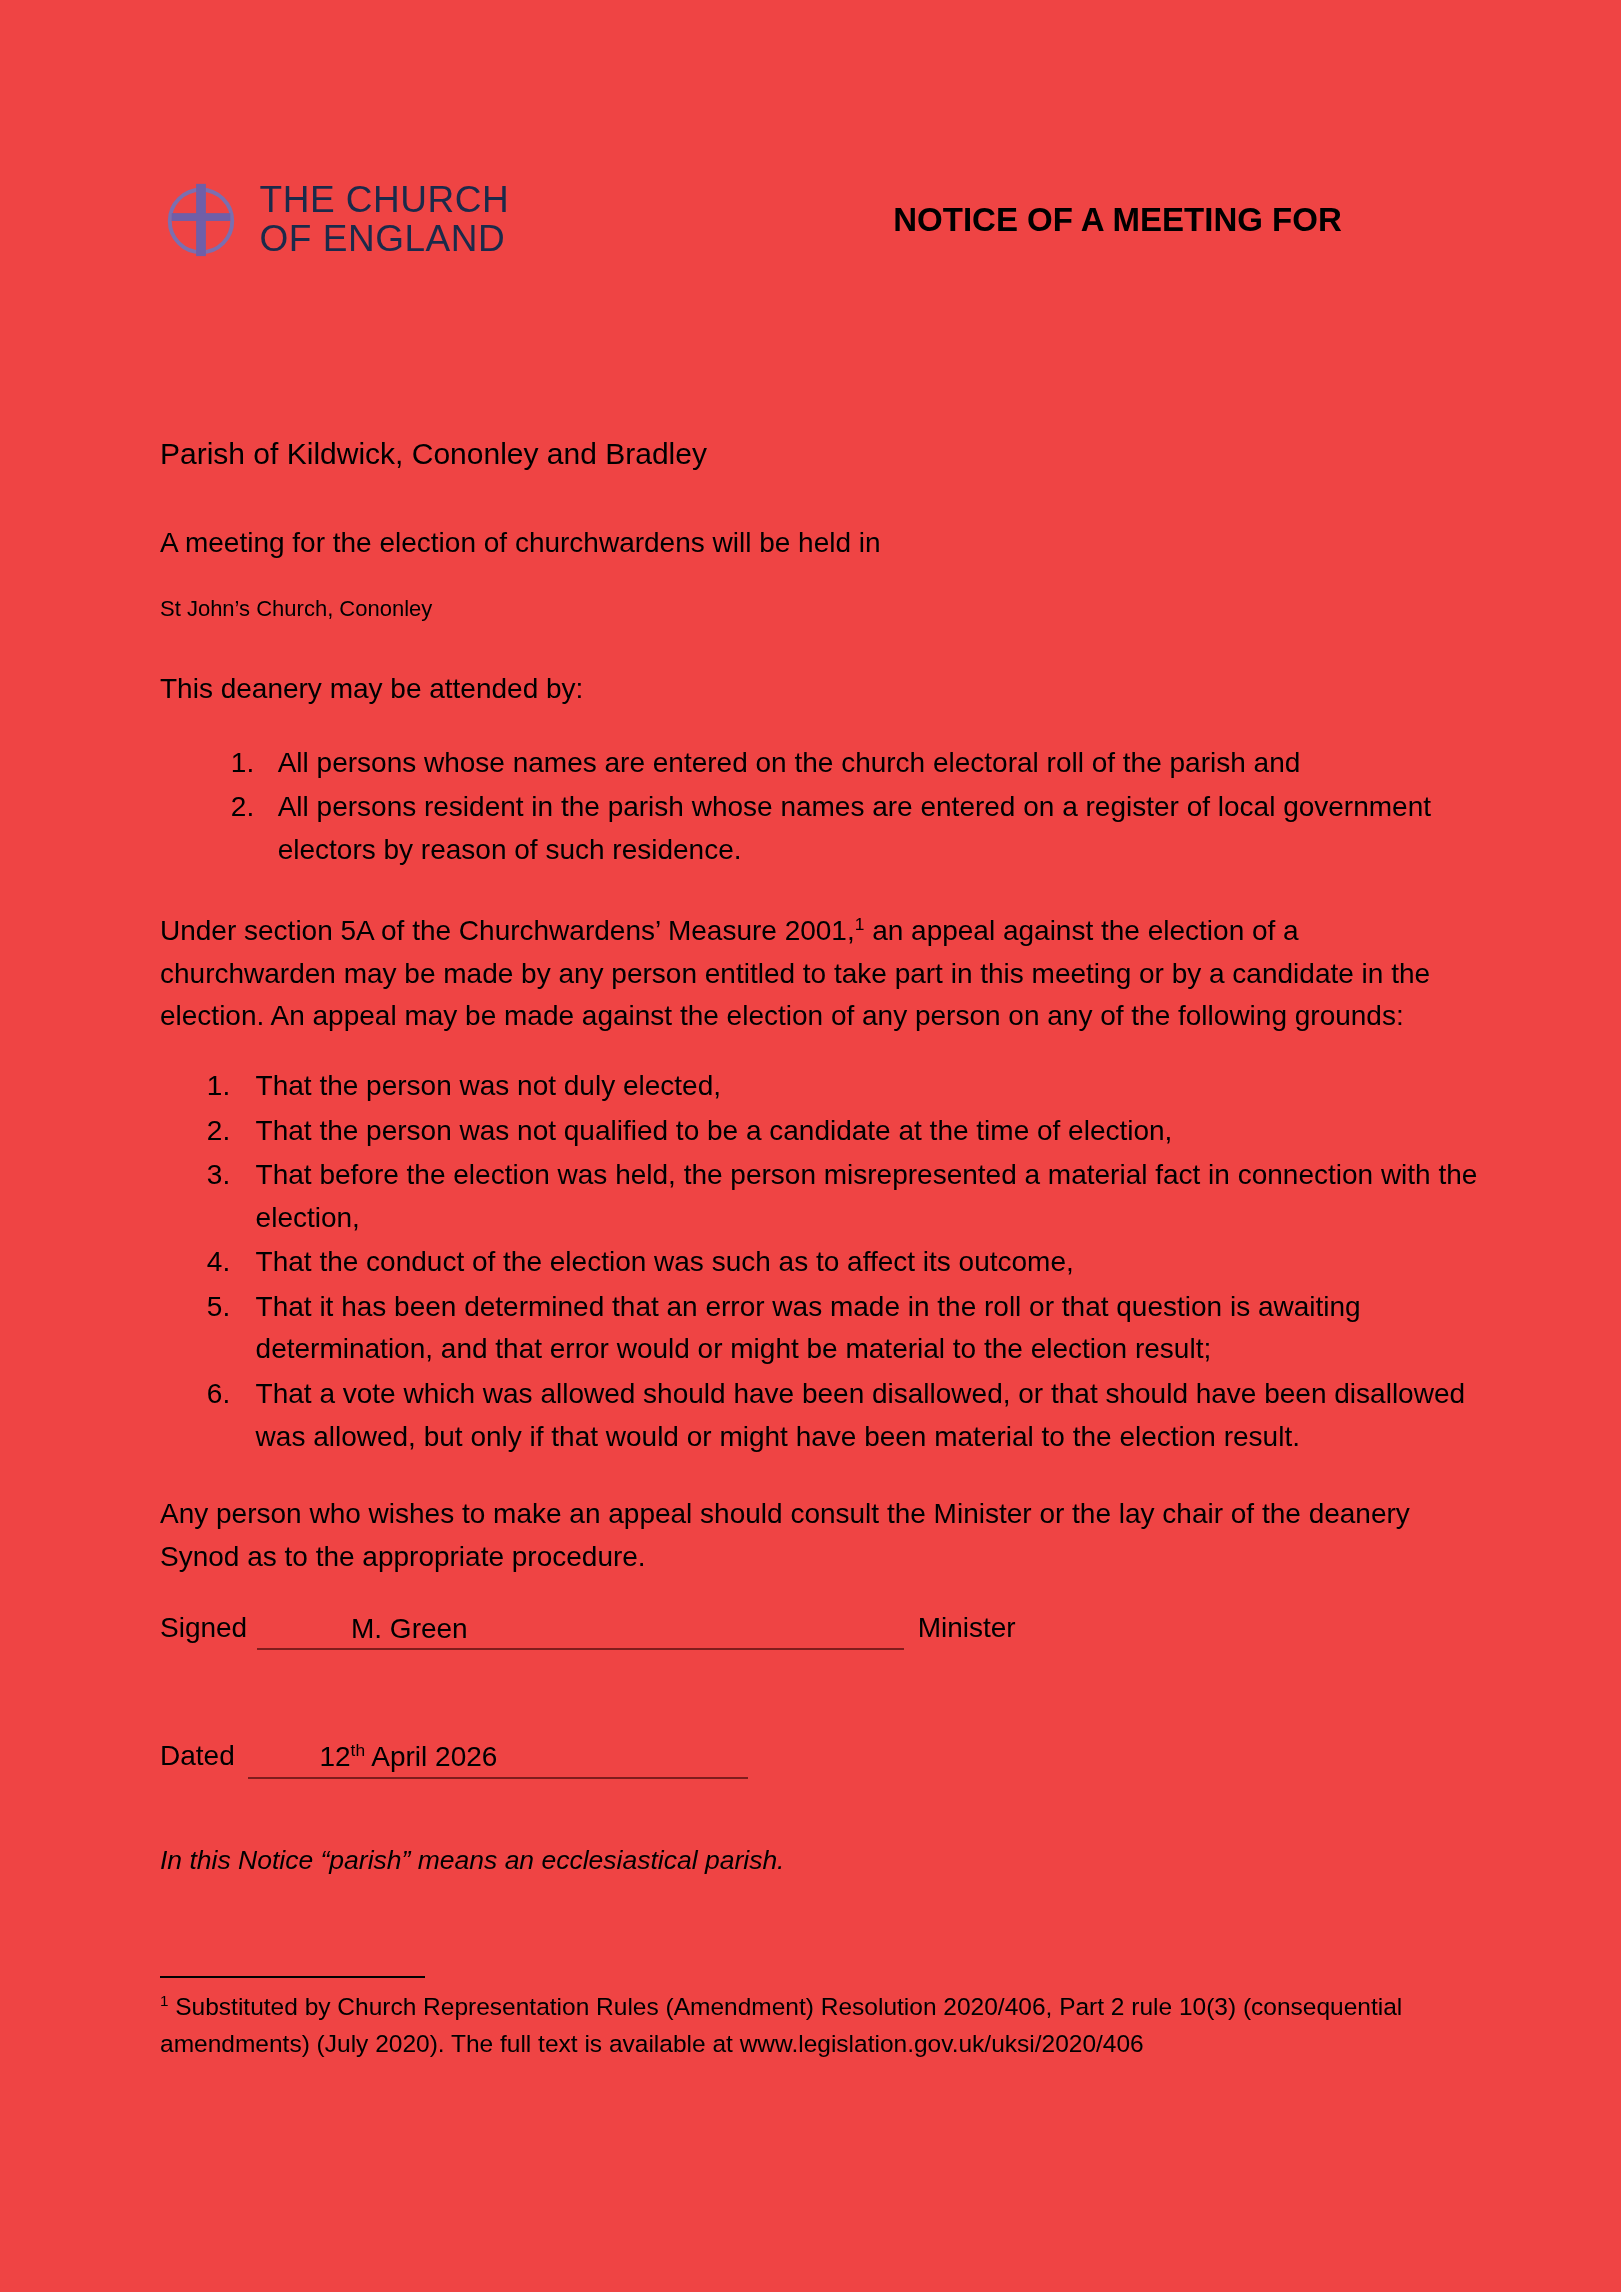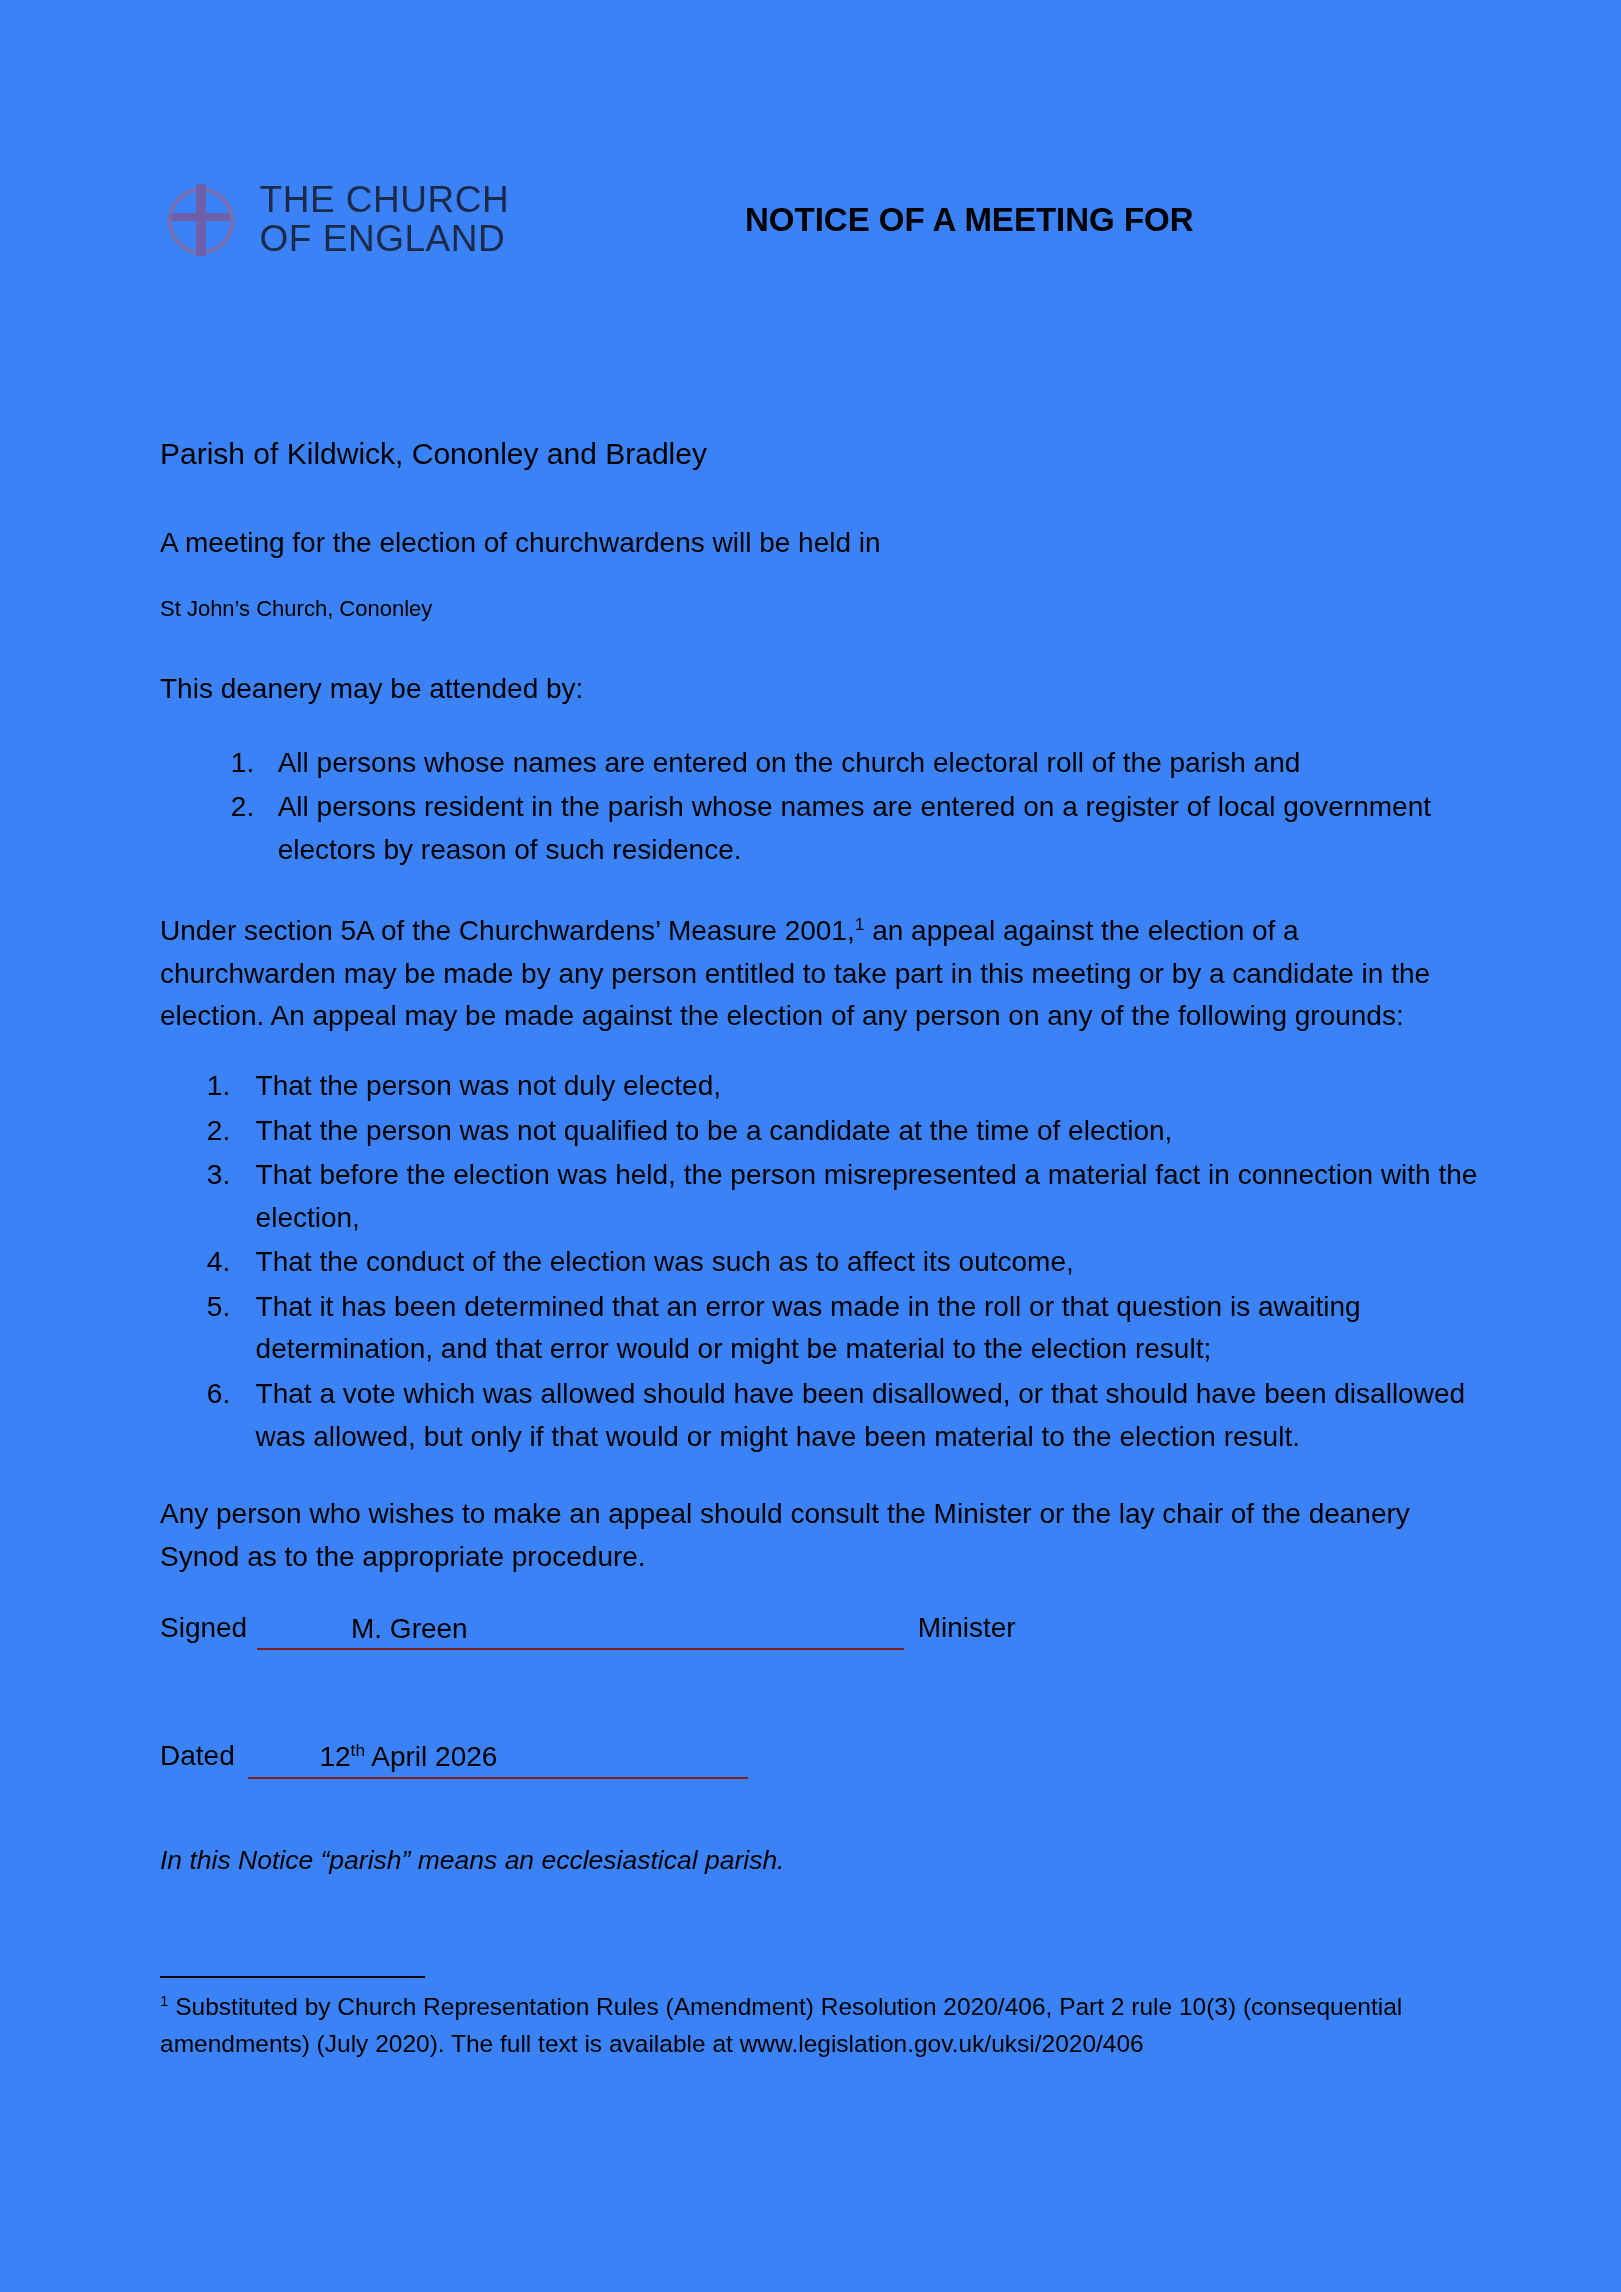--- a/index.html
+++ b/index.html
@@ -9,21 +9,21 @@
     background: #ffffff;
   }
   body {
     font-family: "Liberation Sans", sans-serif;
     color: #000000;
   }
   .page {
     position: relative;
     width: 1621px;
     height: 2293px;
-    background: #3b82f6;
+    background: #ef4444;
     margin: 0 auto;
     box-sizing: border-box;
     padding: 0;
     overflow: hidden;
   }
 
   
   .header {
     position: absolute;
     left: 0;
@@ -55,20 +55,21 @@
     letter-spacing: 0.5px;
     font-weight: 400;
   }
   .logo-wordmark span { display: block; white-space: nowrap; }
 
   .doc-title {
     position: absolute;
     left: 745px;
     top: 192px;
     width: 745px;
+    text-align: center;
     font-weight: bold;
     font-size: 33px;
     line-height: 1.68;
   }
   .doc-title .line { display: block; white-space: nowrap; }
 
   
   .body-area {
     position: absolute;
     left: 160px;

